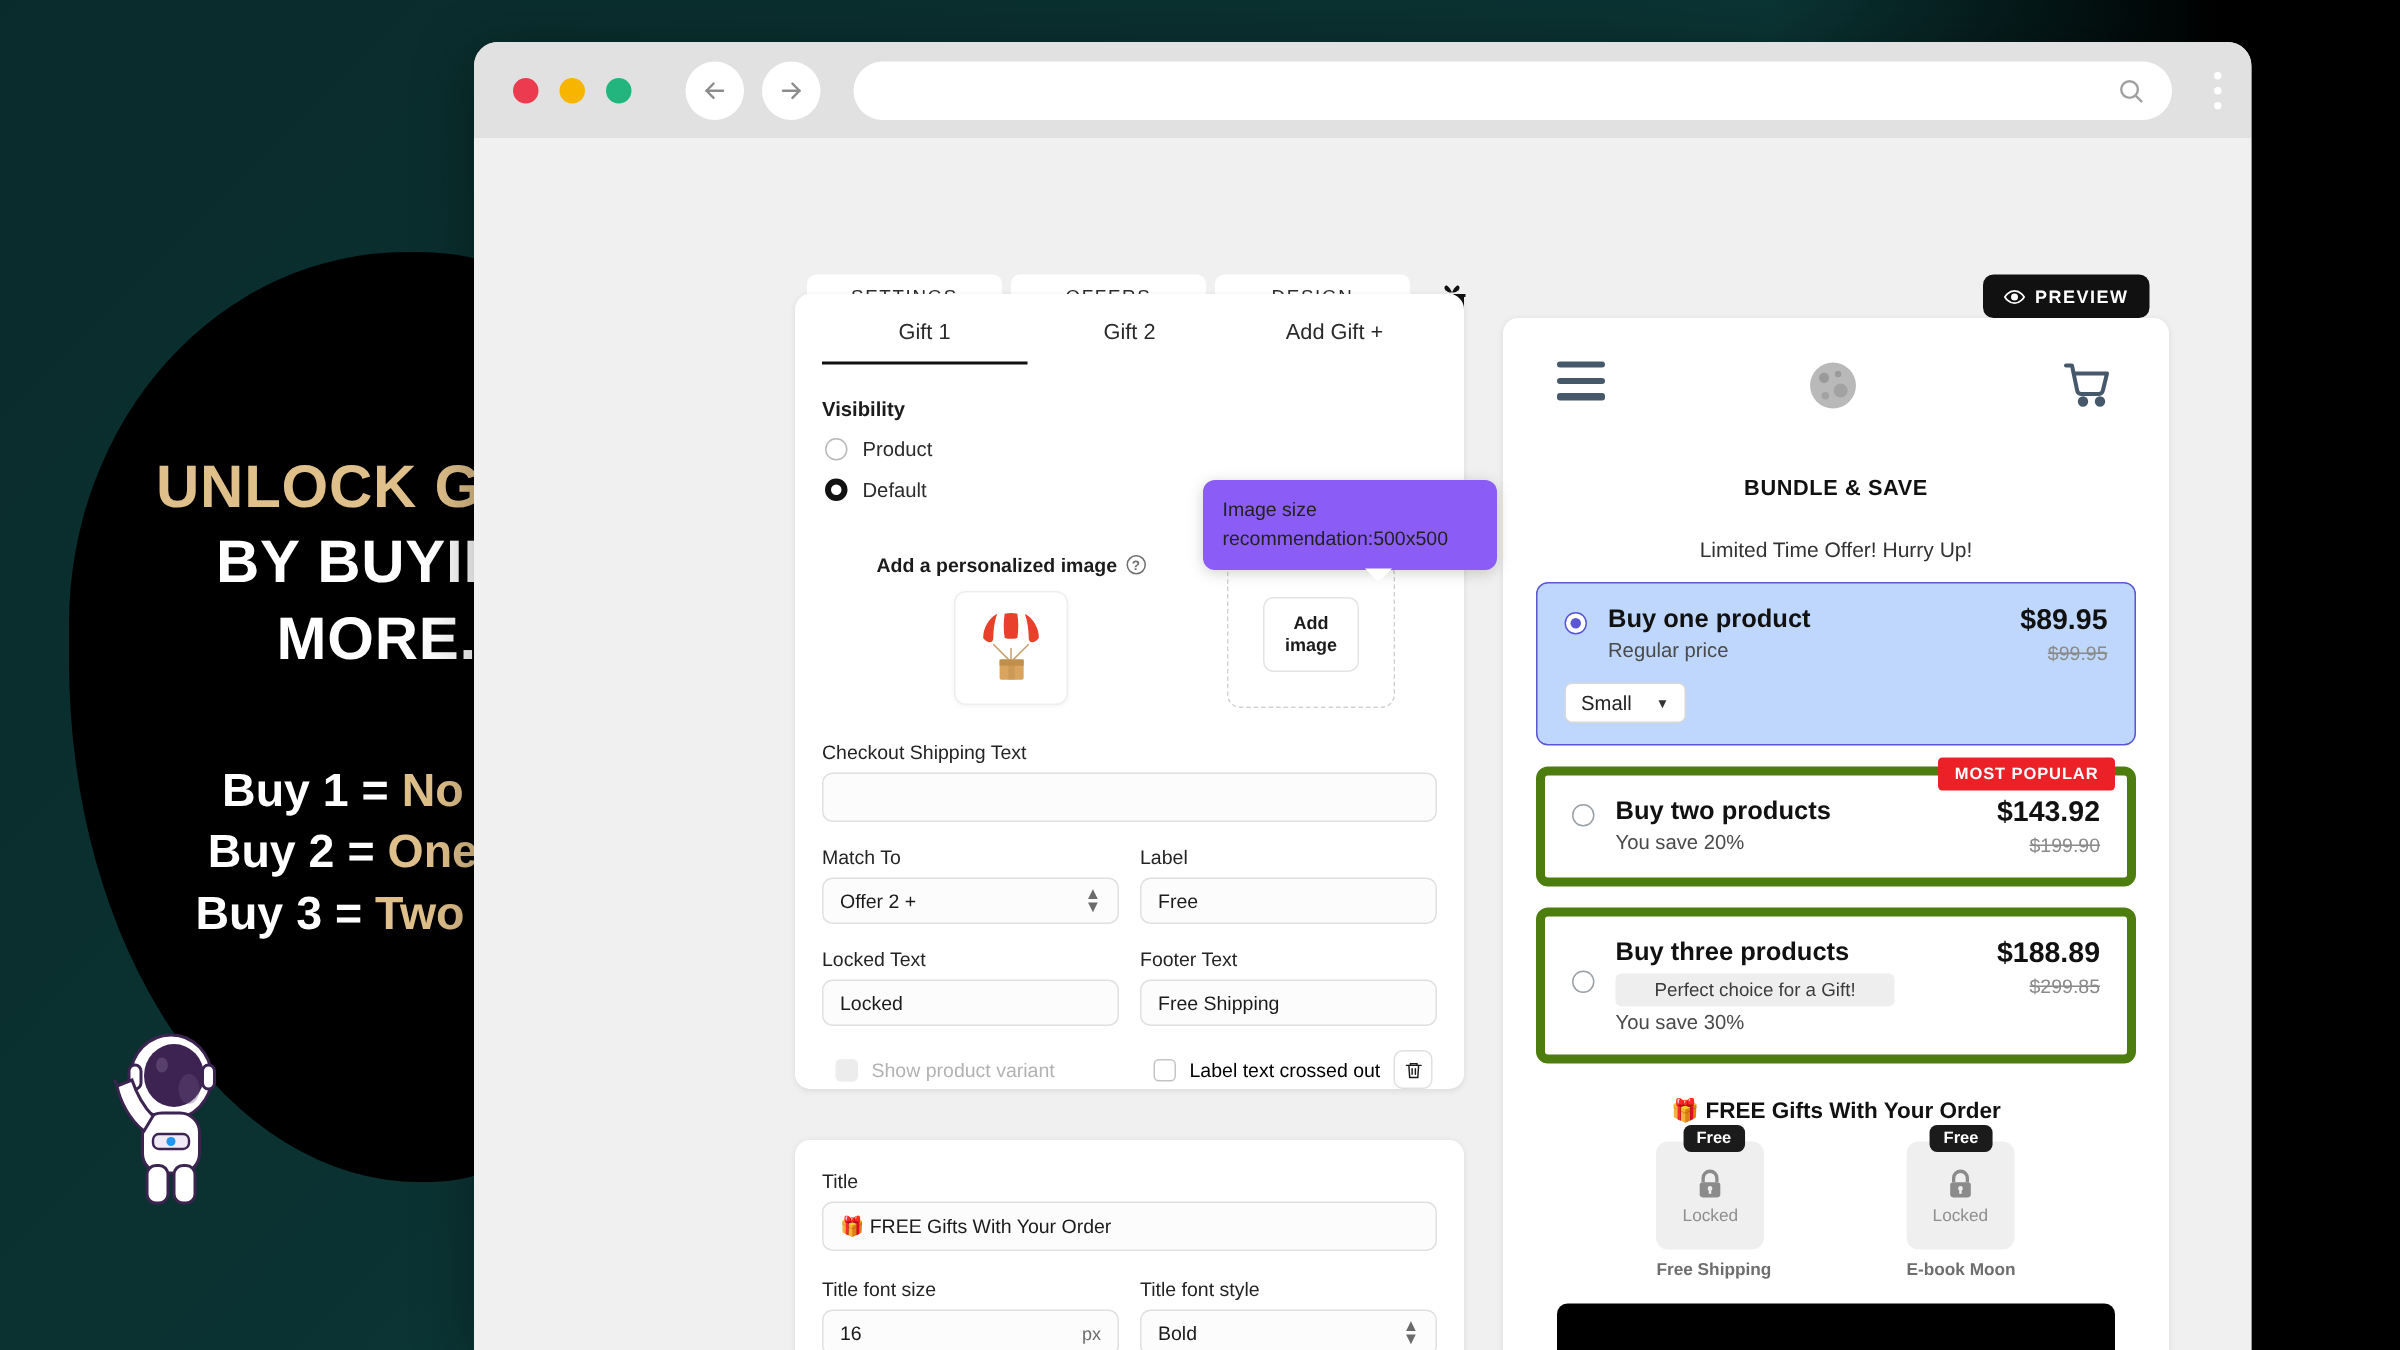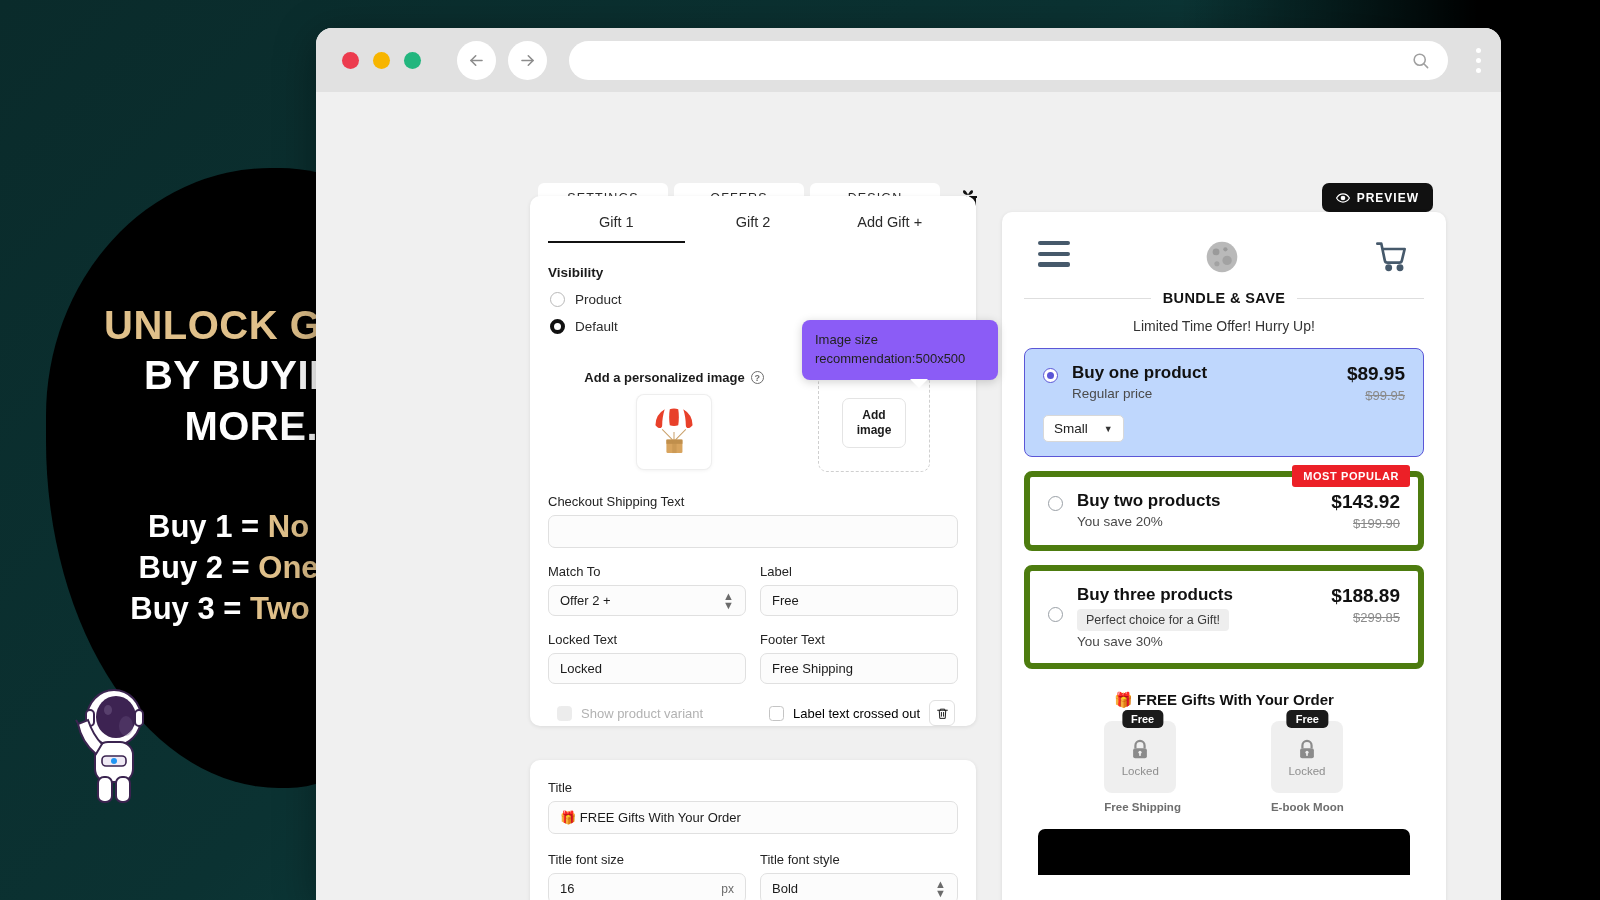--- a/index.html
+++ b/index.html
@@ -190,22 +190,22 @@
     position: absolute; left: 686px; top: 120px; width: 444px; height: 740px;
     background: #fff; border-radius: 10px; box-shadow: 0 1px 4px rgba(0,0,0,.09);
     padding: 20px 22px; overflow: hidden;
   }
   .shop-head { display: flex; align-items: center; justify-content: space-between; padding: 8px 14px 0; }
   .burger i { display: block; width: 32px; height: 4.2px; background: #46596b; border-radius: 2px; margin-bottom: 6.5px; }
   .moon { width: 34px; height: 34px; border-radius: 50%; }
   .cart { color: #46596b; }
 
   .bundle-title {
-    display: flex; align-items: center; gap: 12px; margin-top: 16px;
-    font-size: 14.5px; font-weight: 700; letter-spacing: .4px; color: #111;
+    display: flex; align-items: center; gap: 12px; margin-top: 32px;
+    font-size: 14.5px; font-weight: 700; letter-spacing: .4px; color: #111; flex-direction: column;
   }
   .bundle-title .ln { flex: 1; height: 1px; background: #dedede; }
   .bundle-sub { text-align: center; font-size: 14px; color: #333; margin-top: 12px; }
 
   .offer {
     position: relative; border: 6px solid #4d7c0f; border-radius: 8px;
     padding: 14px 18px; margin-top: 14px; background: #fff;
   }
   .offer.sel { background: #bfd7fd; border: 1.6px solid #5b56d6; }
   .offer-main { display: flex; align-items: flex-start; gap: 14px; }
@@ -223,21 +223,21 @@
     padding: 5px 10px; font-size: 13.5px; color: #222;
   }
   .caret { font-size: 9px; color: #333; }
   .badge-pop {
     position: absolute; right: 8px; top: -12px; background: #ec2027; color: #fff;
     font-size: 11px; font-weight: 700; letter-spacing: .6px;
     padding: 5px 11px; border-radius: 3px;
   }
   .gift-pill {
     display: inline-block; background: #eeeeee; color: #3b3b3b; font-size: 12.5px;
-    padding: 4px 9px; border-radius: 4px; margin-top: 4px;
+    padding: 4px 26px; border-radius: 4px; margin-top: 4px;
   }
 
   .gifts-title { text-align: center; font-size: 15px; font-weight: 700; color: #111; margin-top: 22px; }
   .gifts-row { display: flex; justify-content: center; gap: 90px; margin-top: 12px; }
   .gift-item { text-align: center; position: relative; }
   .gift-box {
     width: 72px; height: 72px; background: #efefef; border-radius: 8px;
     display: flex; flex-direction: column; align-items: center; justify-content: center; gap: 3px;
   }
   .free-tag {

